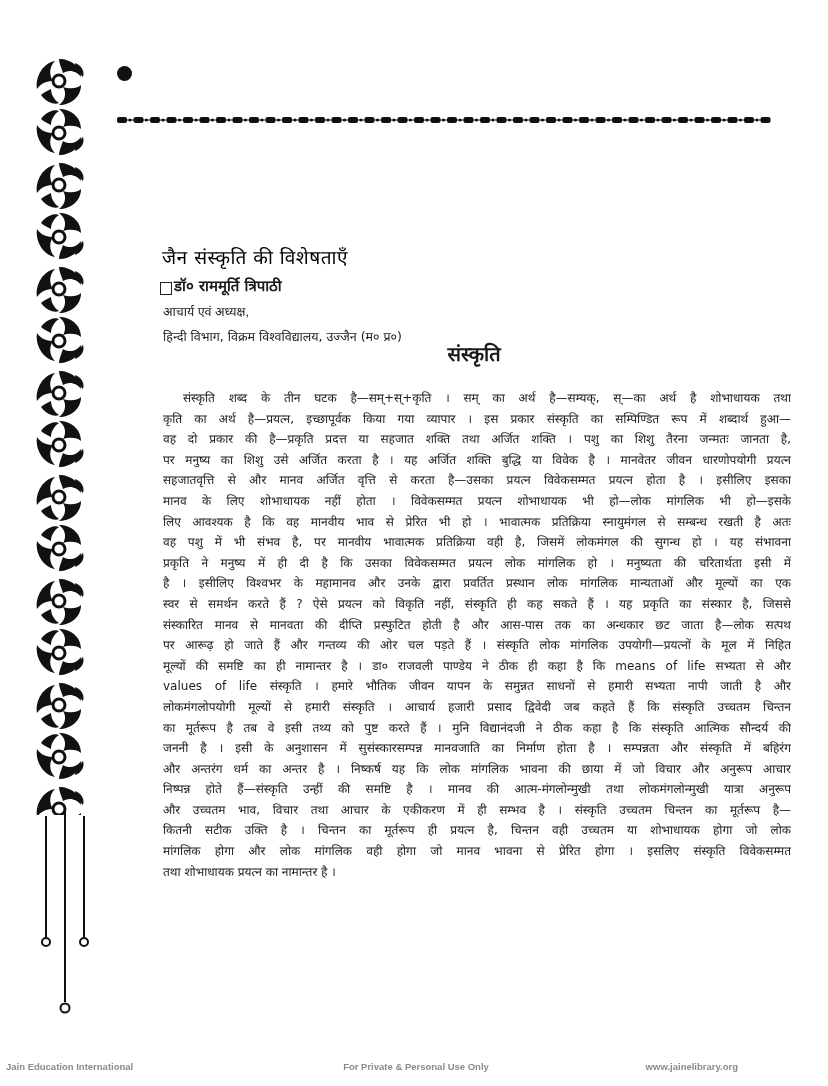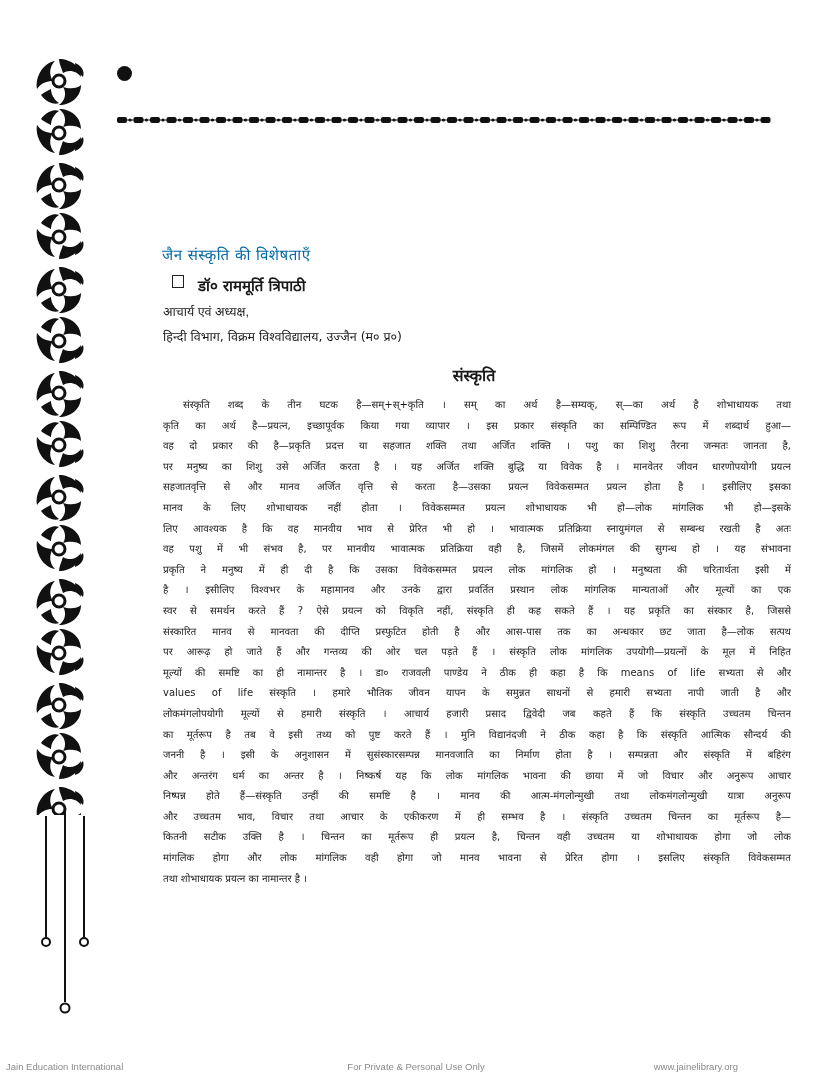--- a/index.html
+++ b/index.html
@@ -57,32 +57,32 @@
       top: 109px;
       width: 655px;
       height: 8px;
     }
 
     
     .article-title {
       position: absolute;
       left: 162px;
       top: 244px;
-      font-size: 15px;
+      font-size: 19px;
       font-family: "DejaVu Sans", sans-serif;
       letter-spacing: 0.5px;
-      color: #0369a1;
+      color: #000000;
     }
     .author-line {
       position: absolute;
-      left: 172px;
+      left: 160px;
       top: 275px;
       display: flex;
-      align-items: flex-start;
-      gap: 14px;
+      align-items: flex-end;
+      gap: 2px;
       font-size: 15px;
       font-weight: bold;
       font-family: "DejaVu Sans", sans-serif;
     }
     .author-box {
       width: 10px;
       height: 11px;
       border: 1.3px solid #222;
       display: inline-block;
     }
@@ -100,59 +100,59 @@
       top: 328px;
       font-size: 12.5px;
       font-family: "DejaVu Sans", sans-serif;
     }
 
     
     .section-heading {
       position: absolute;
       left: 0;
       width: 100%;
-      top: 364px;
+      top: 340px;
       padding-left: 120px;
       box-sizing: border-box;
       text-align: center;
-      font-size: 16px;
+      font-size: 20px;
       font-weight: bold;
       font-family: "DejaVu Sans", sans-serif;
     }
     .body-text {
       position: absolute;
       left: 163px;
       top: 388px;
       width: 628px;
-      font-size: 10px;
+      font-size: 12px;
       line-height: 20.6px;
       font-family: "DejaVu Sans", sans-serif;
       text-align: justify;
       color: #1c1c1c;
-      margin-top: 7px;
     }
     .body-text .line {
       display: block;
       white-space: nowrap;
       overflow: hidden;
       text-align-last: justify;
     }
     .body-text .line.first { text-indent: 20px; }
     .body-text .line.last { text-align-last: left; }
 
     
     .footer {
       position: absolute;
       left: 0;
       top: 1061px;
       width: 748px;
       height: 16px;
       font-family: "Liberation Sans", sans-serif;
       font-size: 9.5px;
       color: #8a8a8a;
+      font-weight: bold;
     }
     .footer-left { position: absolute; left: 6px; top: 0; }
     .footer-center { position: absolute; left: 216px; width: 400px; text-align: center; top: 0; }
     .footer-right { position: absolute; right: 10px; top: 0; }
   </style>
 </head>
 <body>
 
 <div class="ornament-column" id="ornament-column">
     <div class="ornament-unit">

